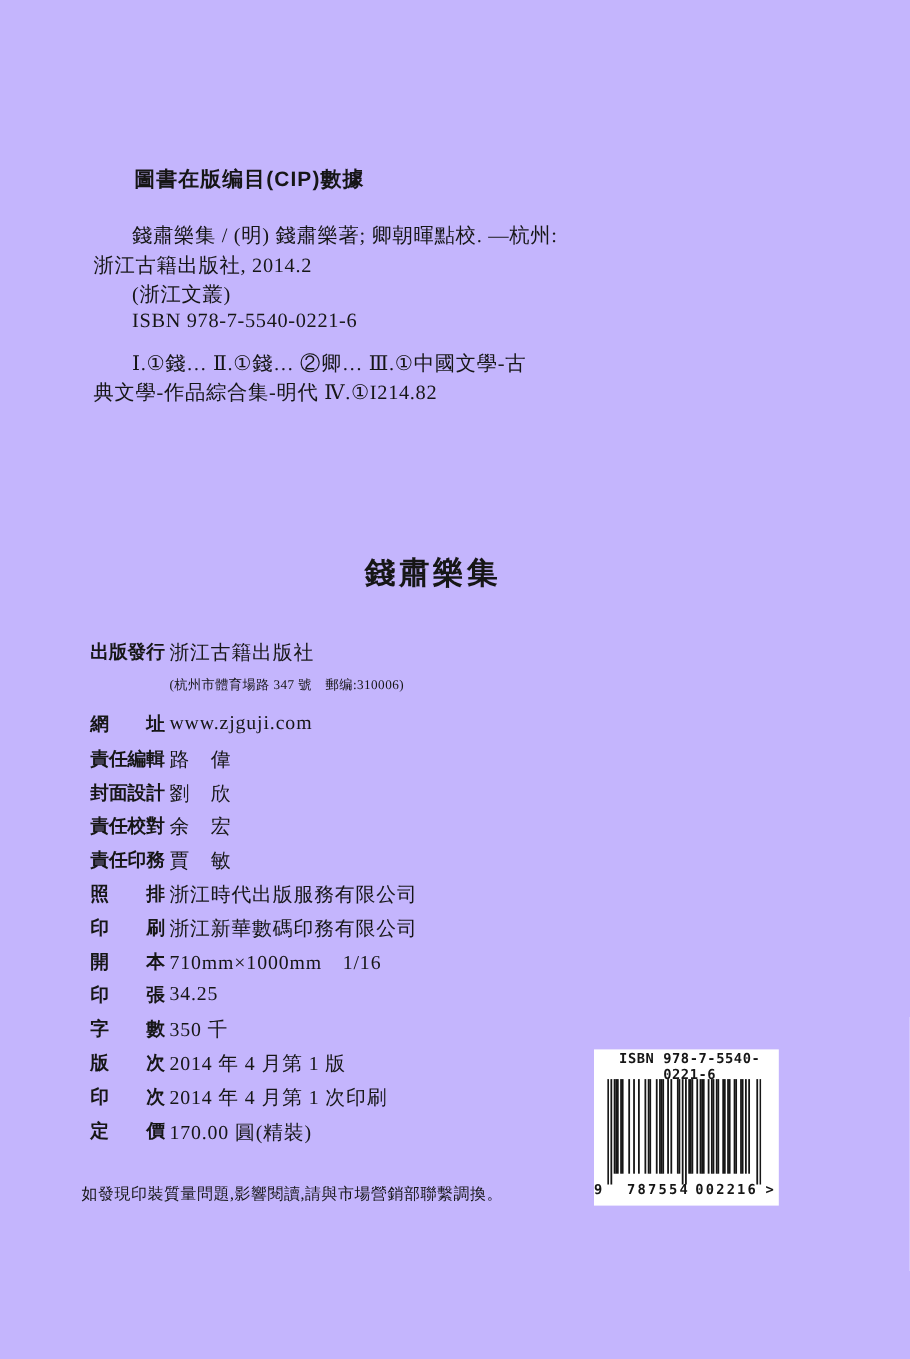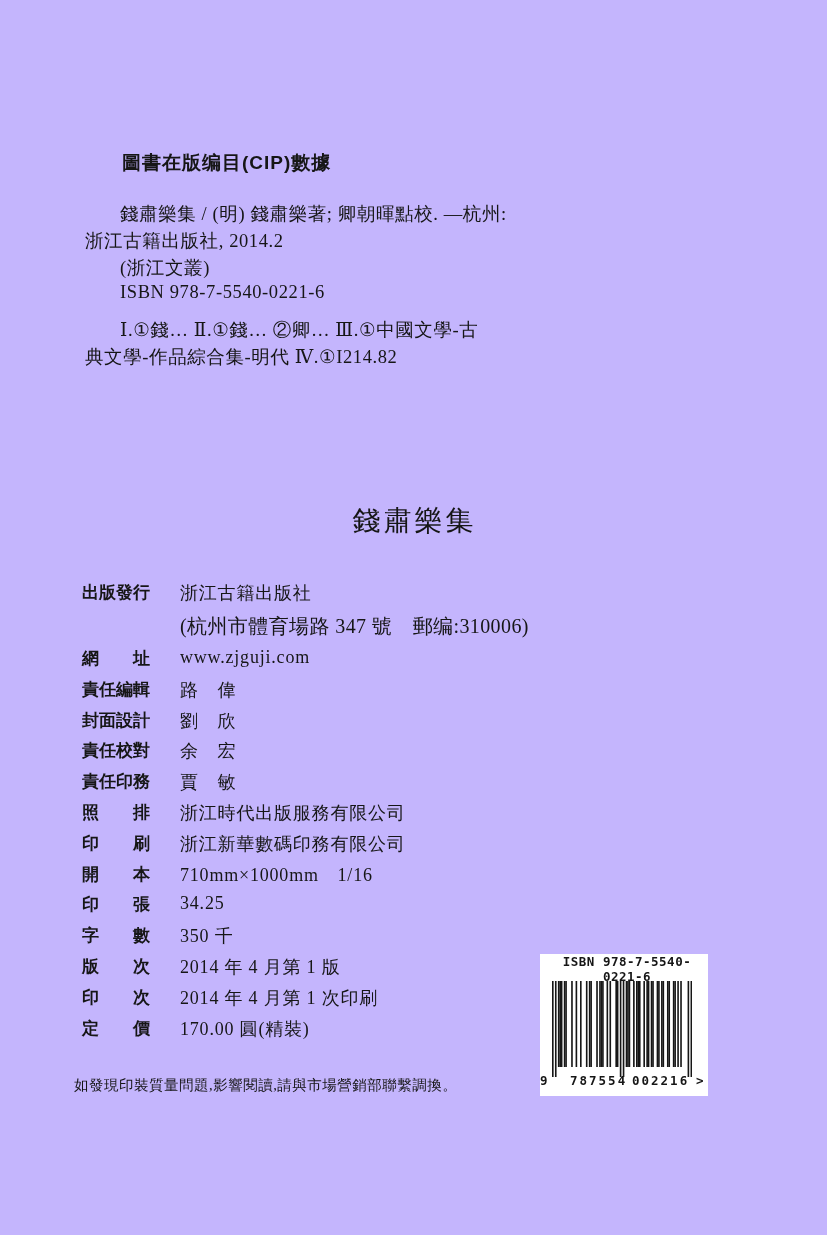--- a/index.html
+++ b/index.html
@@ -15,34 +15,34 @@
   .cip-l1{left:120px;top:201px;}
   .cip-l2{left:85px; top:228px;}
   .cip-l3{left:120px;top:255px;}
   .cip-l4{left:120px;top:282px;}
   .cls-l1{left:120px;top:317px;}
   .cls-l2{left:85px; top:344px;}
   .cip-number{left:123px;top:383px;}
 
   
   .book-title{position:absolute;left:0;top:502px;width:787px;text-align:center;
-       font-size:28px;font-weight:400;letter-spacing:3px;padding-left:21px;}
+       font-size:28px;font-weight:700;letter-spacing:3px;}
   .book-byline{position:absolute;left:0;top:547px;width:787px;text-align:center;
        font-size:17px;letter-spacing:1.5px;font-style:normal;}
 
   
   .colophon{position:absolute;left:82px;top:581px;width:470px;}
   .crow{height:30.8px;white-space:nowrap;}
   .crow:first-child{height:32px;}
   .crow.sub{height:34px;}
   .clabel{display:inline-block;width:72px;
        font-family:"Liberation Sans","DejaVu Sans",sans-serif;
        font-weight:700;font-size:17px;vertical-align:top;}
-  .cvalue{margin-left:26px;font-size:18px;letter-spacing:0.8px;}
-  .crow.sub .cvalue{font-size:20px;letter-spacing:0.4px;}
+  .cvalue{font-size:18px;letter-spacing:0.8px;}
+  .crow.sub .cvalue{font-size:12px;letter-spacing:0.4px;}
 
   .quality-note{position:absolute;left:74px;top:1076px;font-size:14.5px;
        letter-spacing:0.5px;font-family:"Liberation Serif","DejaVu Serif",serif;}
 
   
   .barcode{position:absolute;left:540px;top:954px;width:168px;height:142px;background:#fff;}
   .barcode .isbn-line{margin-left:12px;width:150px;text-align:center;
        font-family:"DejaVu Sans Mono","Liberation Mono",monospace;
        font-size:12.5px;font-weight:700;letter-spacing:0.5px;}
   .barcode .bars{position:absolute;left:12px;top:27px;width:140px;height:96px;}

